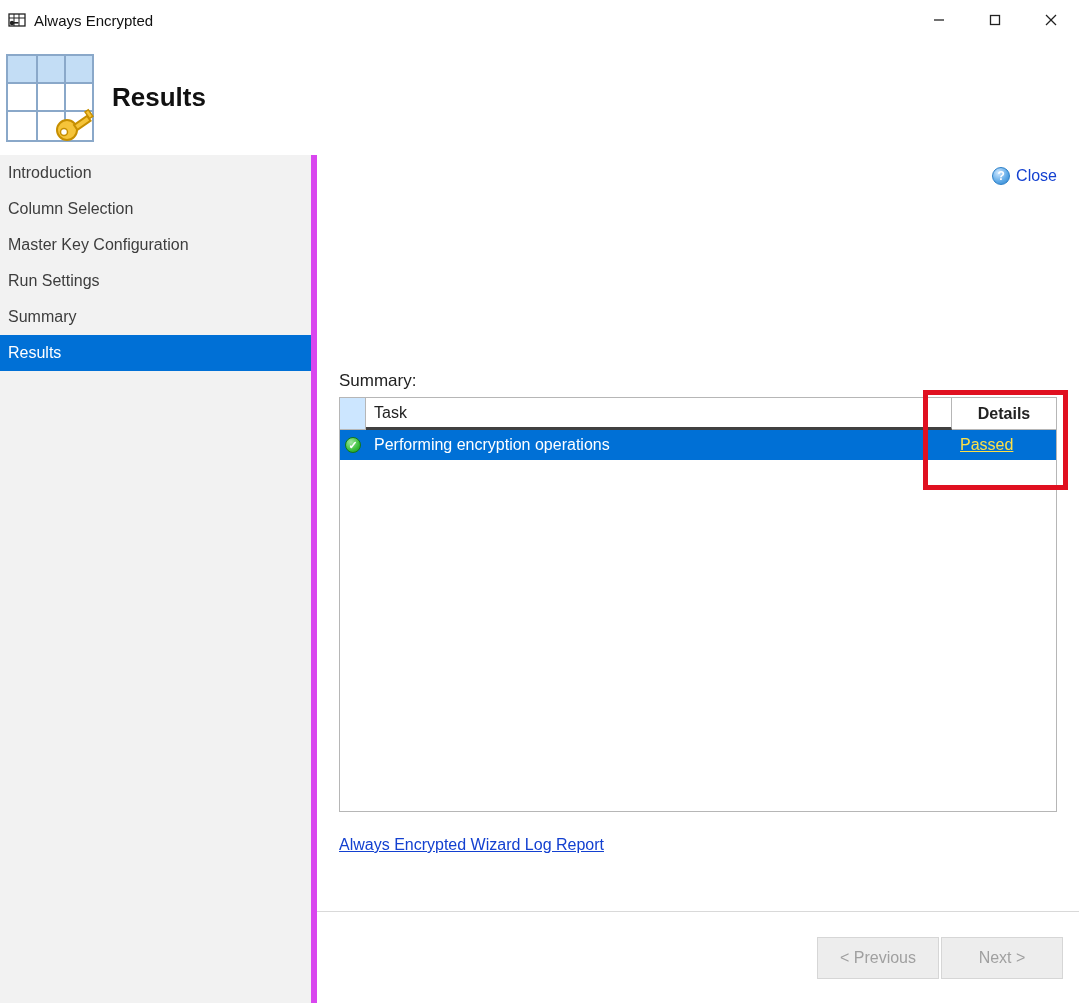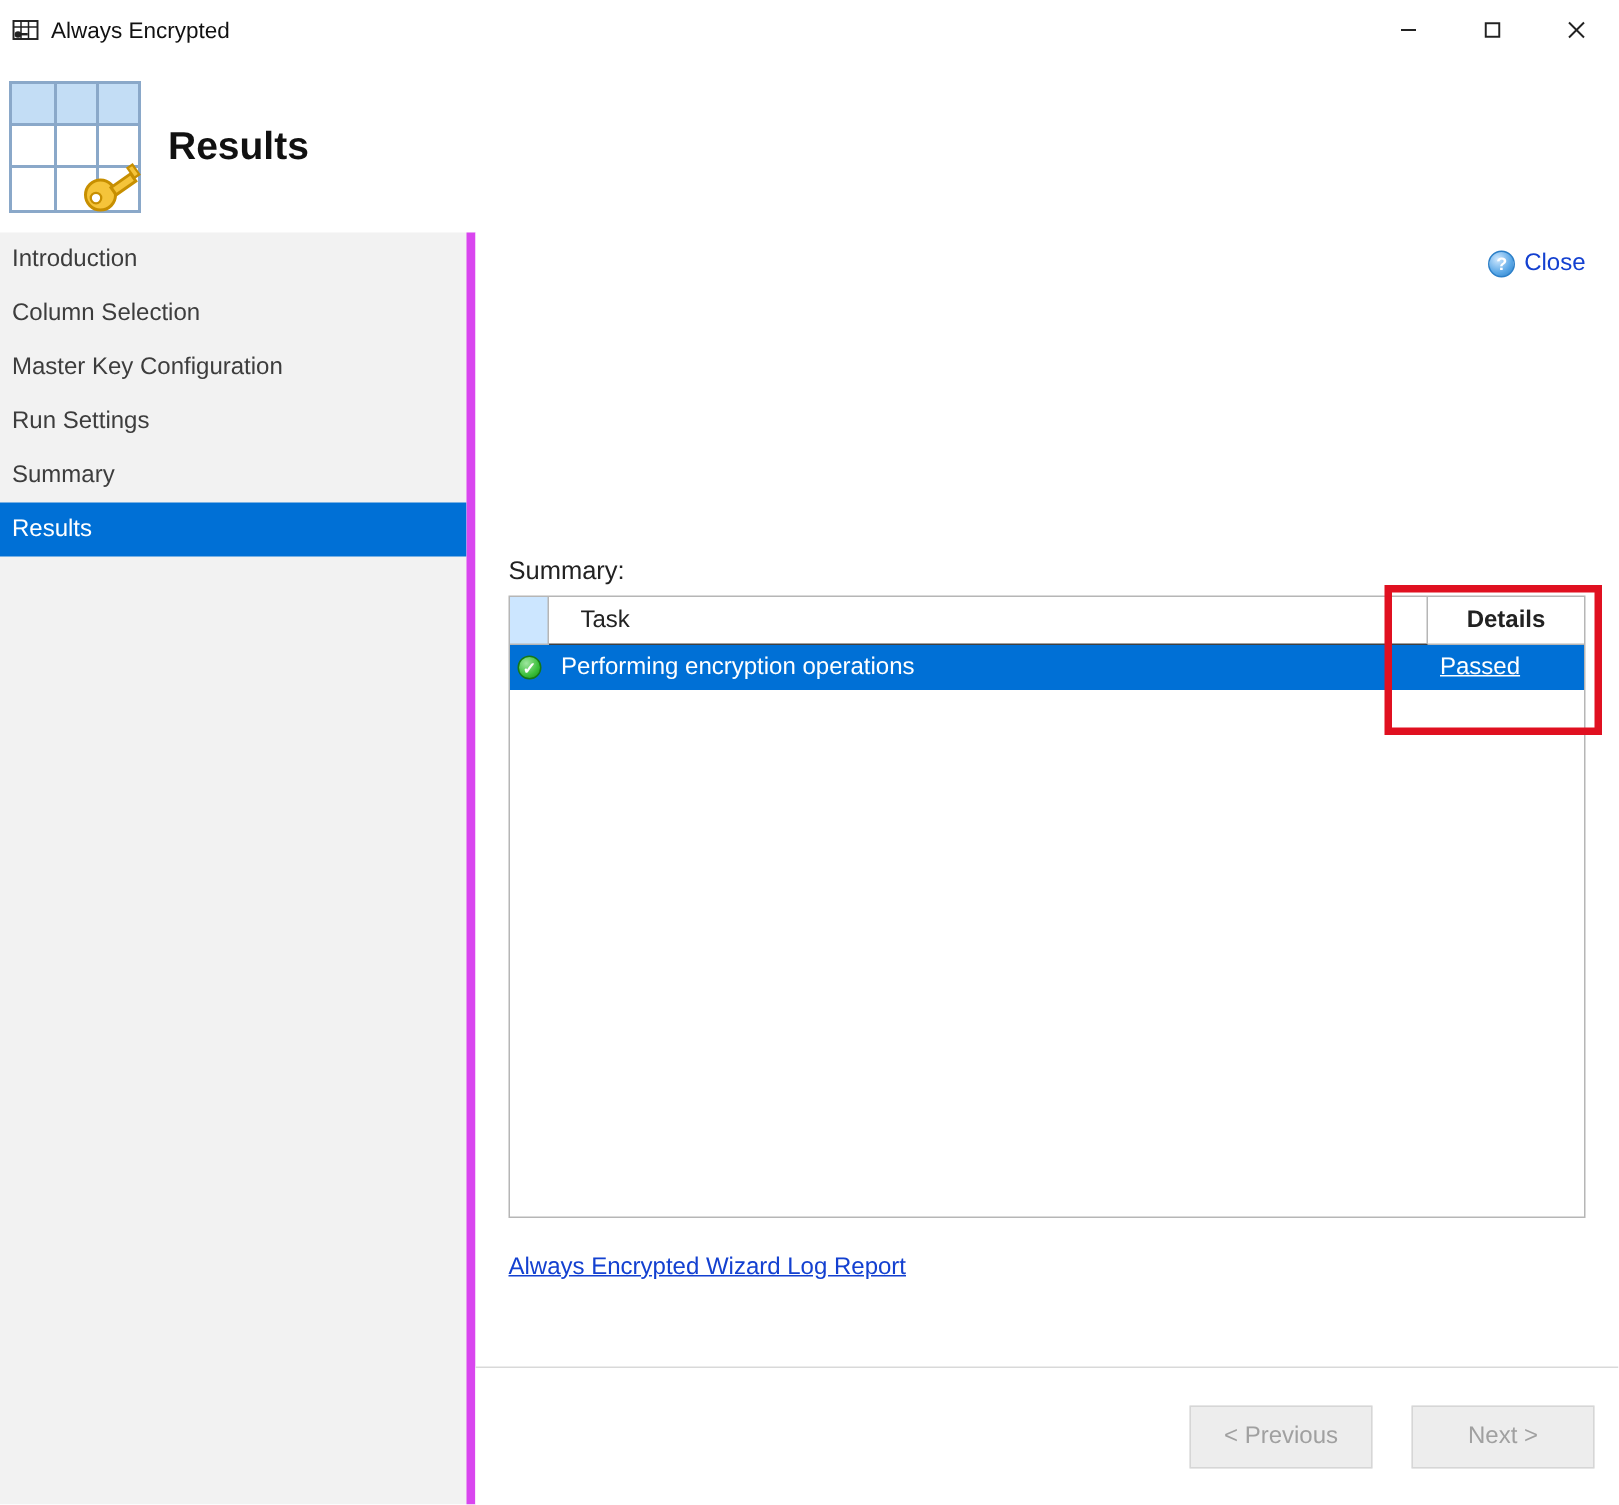--- a/index.html
+++ b/index.html
@@ -119,52 +119,52 @@
       border:1px solid #b6b6b6;
       height:415px;
       background:#ffffff;
       overflow:hidden;
     }
     .grid-header {
       display:flex;height:32px;
       background:#ffffff;
     }
     .gh-corner { width:26px;background:#cce6ff;border-right:1px solid #b6b6b6;border-bottom:1px solid #b6b6b6; }
-    .gh-task { flex:1;border-bottom:1px solid #404040;border-right:1px solid #b6b6b6;display:flex;align-items:center;padding:0 21px;font-size:16px;}
+    .gh-task { flex:1;border-bottom:3px solid #404040;border-right:1px solid #b6b6b6;display:flex;align-items:center;padding:0 8px;font-size:16px;}
     .gh-details { width:104px;border-bottom:1px solid #b6b6b6;display:flex;align-items:center;justify-content:center;font-size:16px;font-weight:bold;}
     .grid-row {
       display:flex;height:30px;
       background:#0070d6;color:#fff;
     }
     .gr-icon { width:26px;display:flex;align-items:center;justify-content:center; }
     .pass-icon {
       width:16px;height:16px;border-radius:50%;
       background:radial-gradient(circle at 35% 30%, #9fe69f 0%, #3bbf3b 60%, #1a8f1a 100%);
       display:flex;align-items:center;justify-content:center;
       color:#fff;font-size:11px;font-weight:700;
       border:1px solid #157815;
     }
     .gr-task { flex:1;display:flex;align-items:center;padding:0 8px;font-size:16px;}
     .gr-details { width:104px;display:flex;align-items:center;padding:0 8px;font-size:16px;}
-    .gr-details span { color:#ffffff; text-decoration:underline; }
+    .gr-details span { color:#fde047; text-decoration:underline; }
     .highlight-box {
       position:absolute;
       right:-11px; top:-7px;
       width:145px; height:100px;
       border:5px solid #e01020;
       pointer-events:none;
     }
     .log-link { margin-top:24px; color:#1340d0; text-decoration:underline; font-size:16px; }
     
     .footer {
       height:92px;
       border-top:1px solid #d9d9d9;
       background:#ffffff;
       display:flex;align-items:center;justify-content:flex-end;
-      padding-right:16px; gap:26px;
+      padding-right:16px; gap:2px;
     }
     .btn {
       width:122px;height:42px;
       border:1px solid #c8c8c8;
       background:#eeeeee;
       font-size:16px;color:#222;
       display:flex;align-items:center;justify-content:center;
     }
     .btn.disabled { background:#ededed; color:#a0a0a0; border-color:#d6d6d6; }
   </style>

